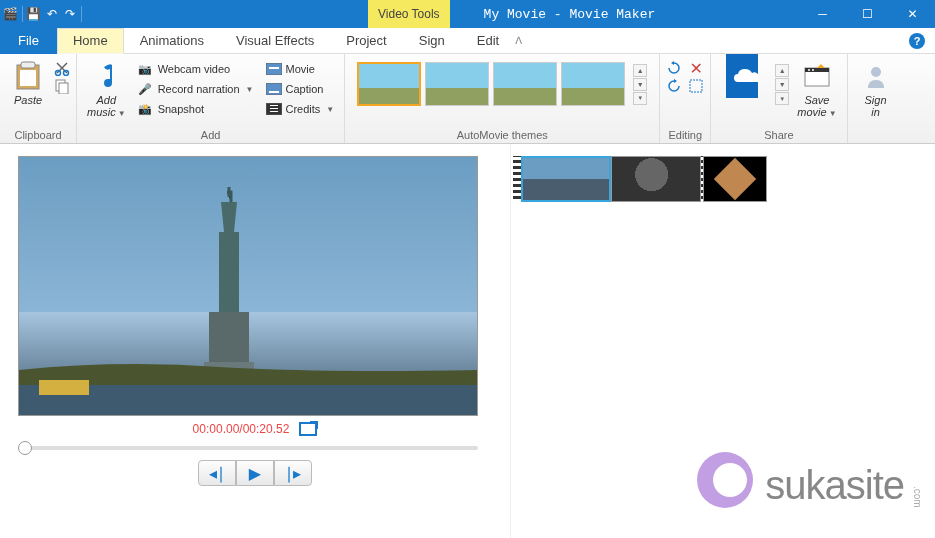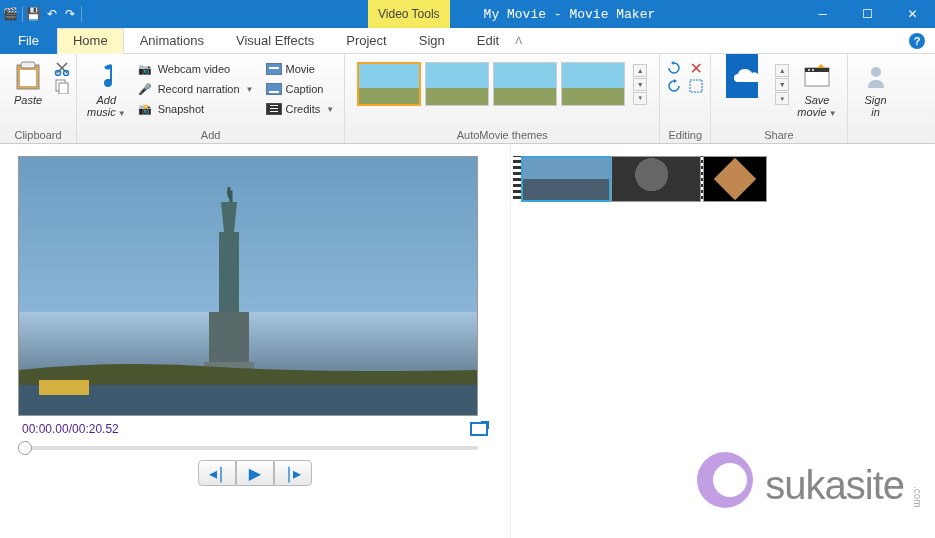--- a/index.html
+++ b/index.html
@@ -39,21 +39,21 @@
     .theme-thumb.selected { border: 2px solid #f5a623; }
     .theme-thumb-stack { position: relative; }
     .theme-thumb-stack::after { content: ''; position: absolute; width: 64px; height: 44px; border: 1px solid #ccc; background: #fff; top: -3px; left: 3px; z-index: -1; }
     .themes-nav { display: flex; flex-direction: column; gap: 1px; margin-left: 4px; }
     .theme-nav-btn { width: 14px; height: 13px; border: 1px solid #ccc; background: #f5f5f5; cursor: pointer; display: flex; align-items: center; justify-content: center; font-size: 7px; color: #666; }
     
     .content { display: flex; height: calc(100% - 144px); }
     .preview-panel { width: 510px; padding: 12px 18px; }
     .preview-frame { width: 460px; height: 260px; border: 1px solid #999; background: linear-gradient(#6b9dc2 0%, #8bb5d6 60%, #a8c5e0 60%, #3d5a6e 100%); position: relative; overflow: hidden; }
     .statue { position: absolute; left: 180px; top: 30px; width: 60px; height: 200px; }
-    .time-row { display: flex; justify-content: space-between; align-items: center; gap: 10px; padding: 6px 4px; font-size: 12px; color: #4c1d95; }
+    .time-row { display: flex; justify-content: center; align-items: center; gap: 10px; padding: 6px 4px; font-size: 12px; color: #ef4444; }
     .fullscreen-btn { width: 18px; height: 14px; border: 2px solid #1979ca; cursor: pointer; position: relative; }
     .fullscreen-btn::after { content: ''; position: absolute; right: -3px; top: -3px; width: 6px; height: 6px; border-top: 2px solid #1979ca; border-right: 2px solid #1979ca; }
     .seek-bar { width: 460px; height: 4px; background: #ddd; border-radius: 2px; position: relative; margin: 4px 0; }
     .seek-thumb { position: absolute; left: 0; top: -5px; width: 14px; height: 14px; background: #fff; border: 1px solid #999; border-radius: 50%; cursor: pointer; }
     .play-controls { display: flex; justify-content: center; gap: 0; margin-top: 10px; }
     .play-btn { width: 38px; height: 26px; background: linear-gradient(#fdfdfd, #e8e8e8); border: 1px solid #bbb; display: flex; align-items: center; justify-content: center; cursor: pointer; color: #1979ca; }
     .play-btn:first-child { border-radius: 4px 0 0 4px; }
     .play-btn:last-child { border-radius: 0 4px 4px 0; }
     .play-btn.center { font-size: 16px; }
     

